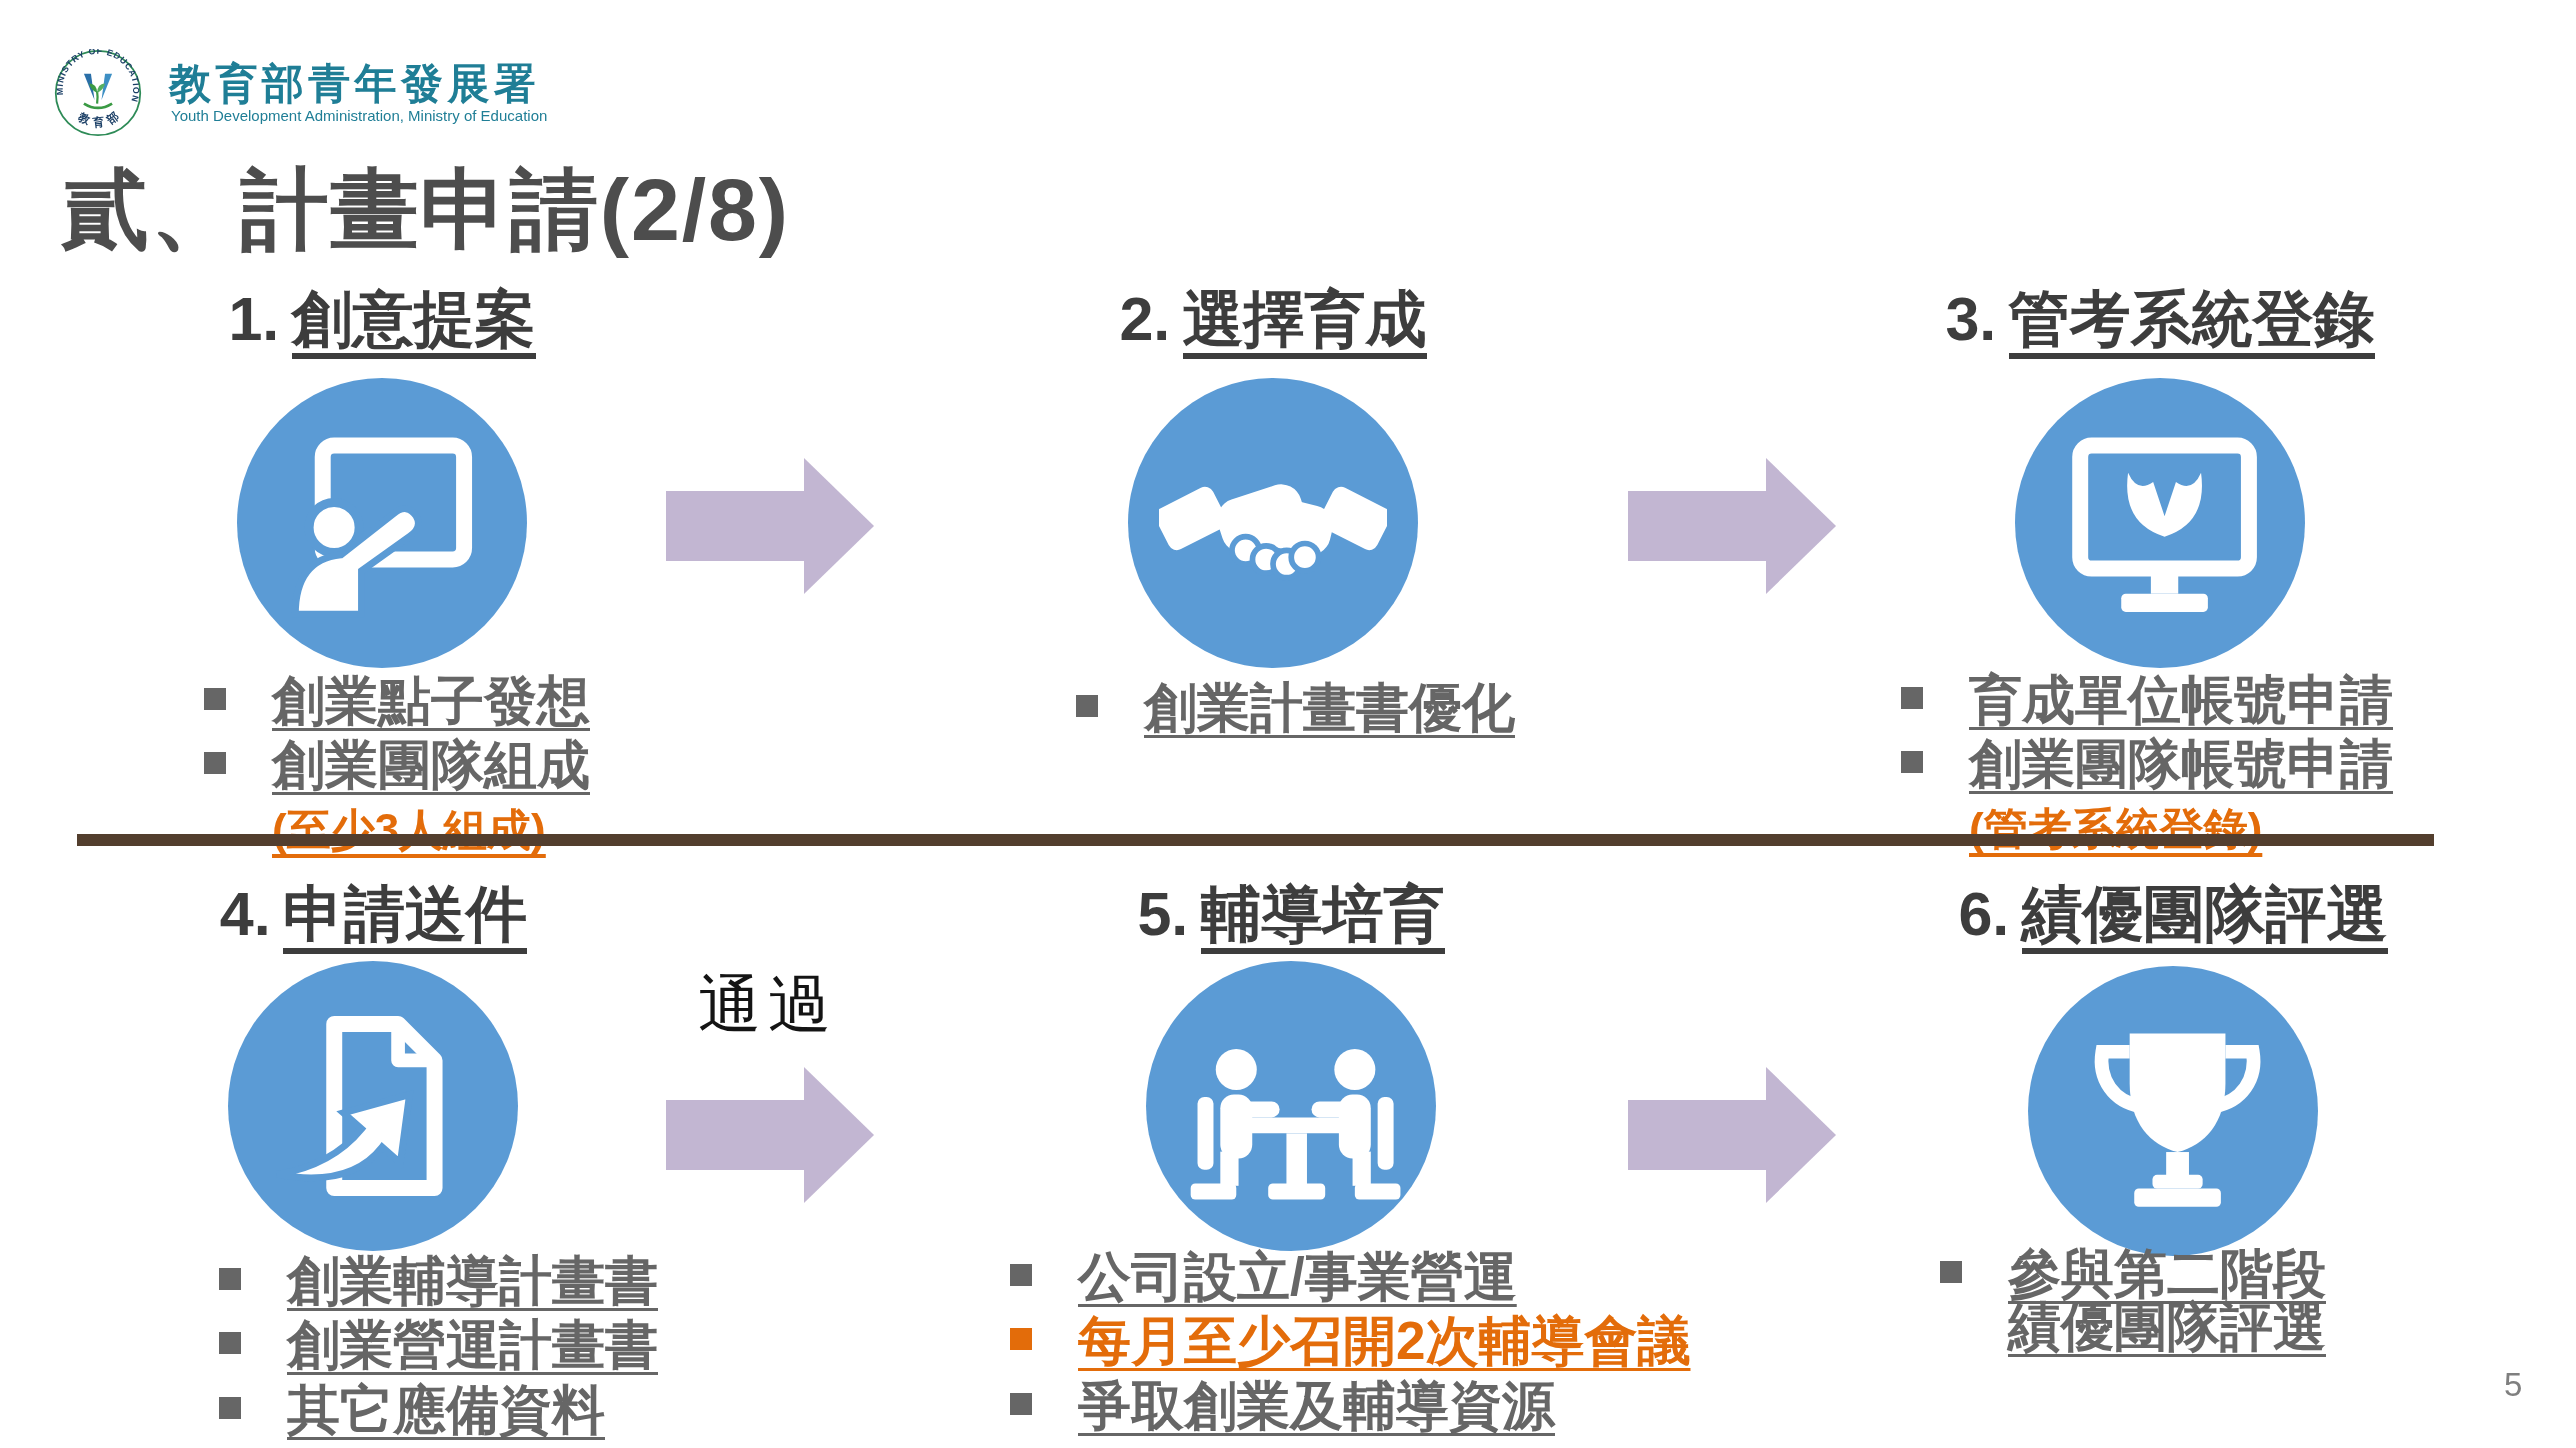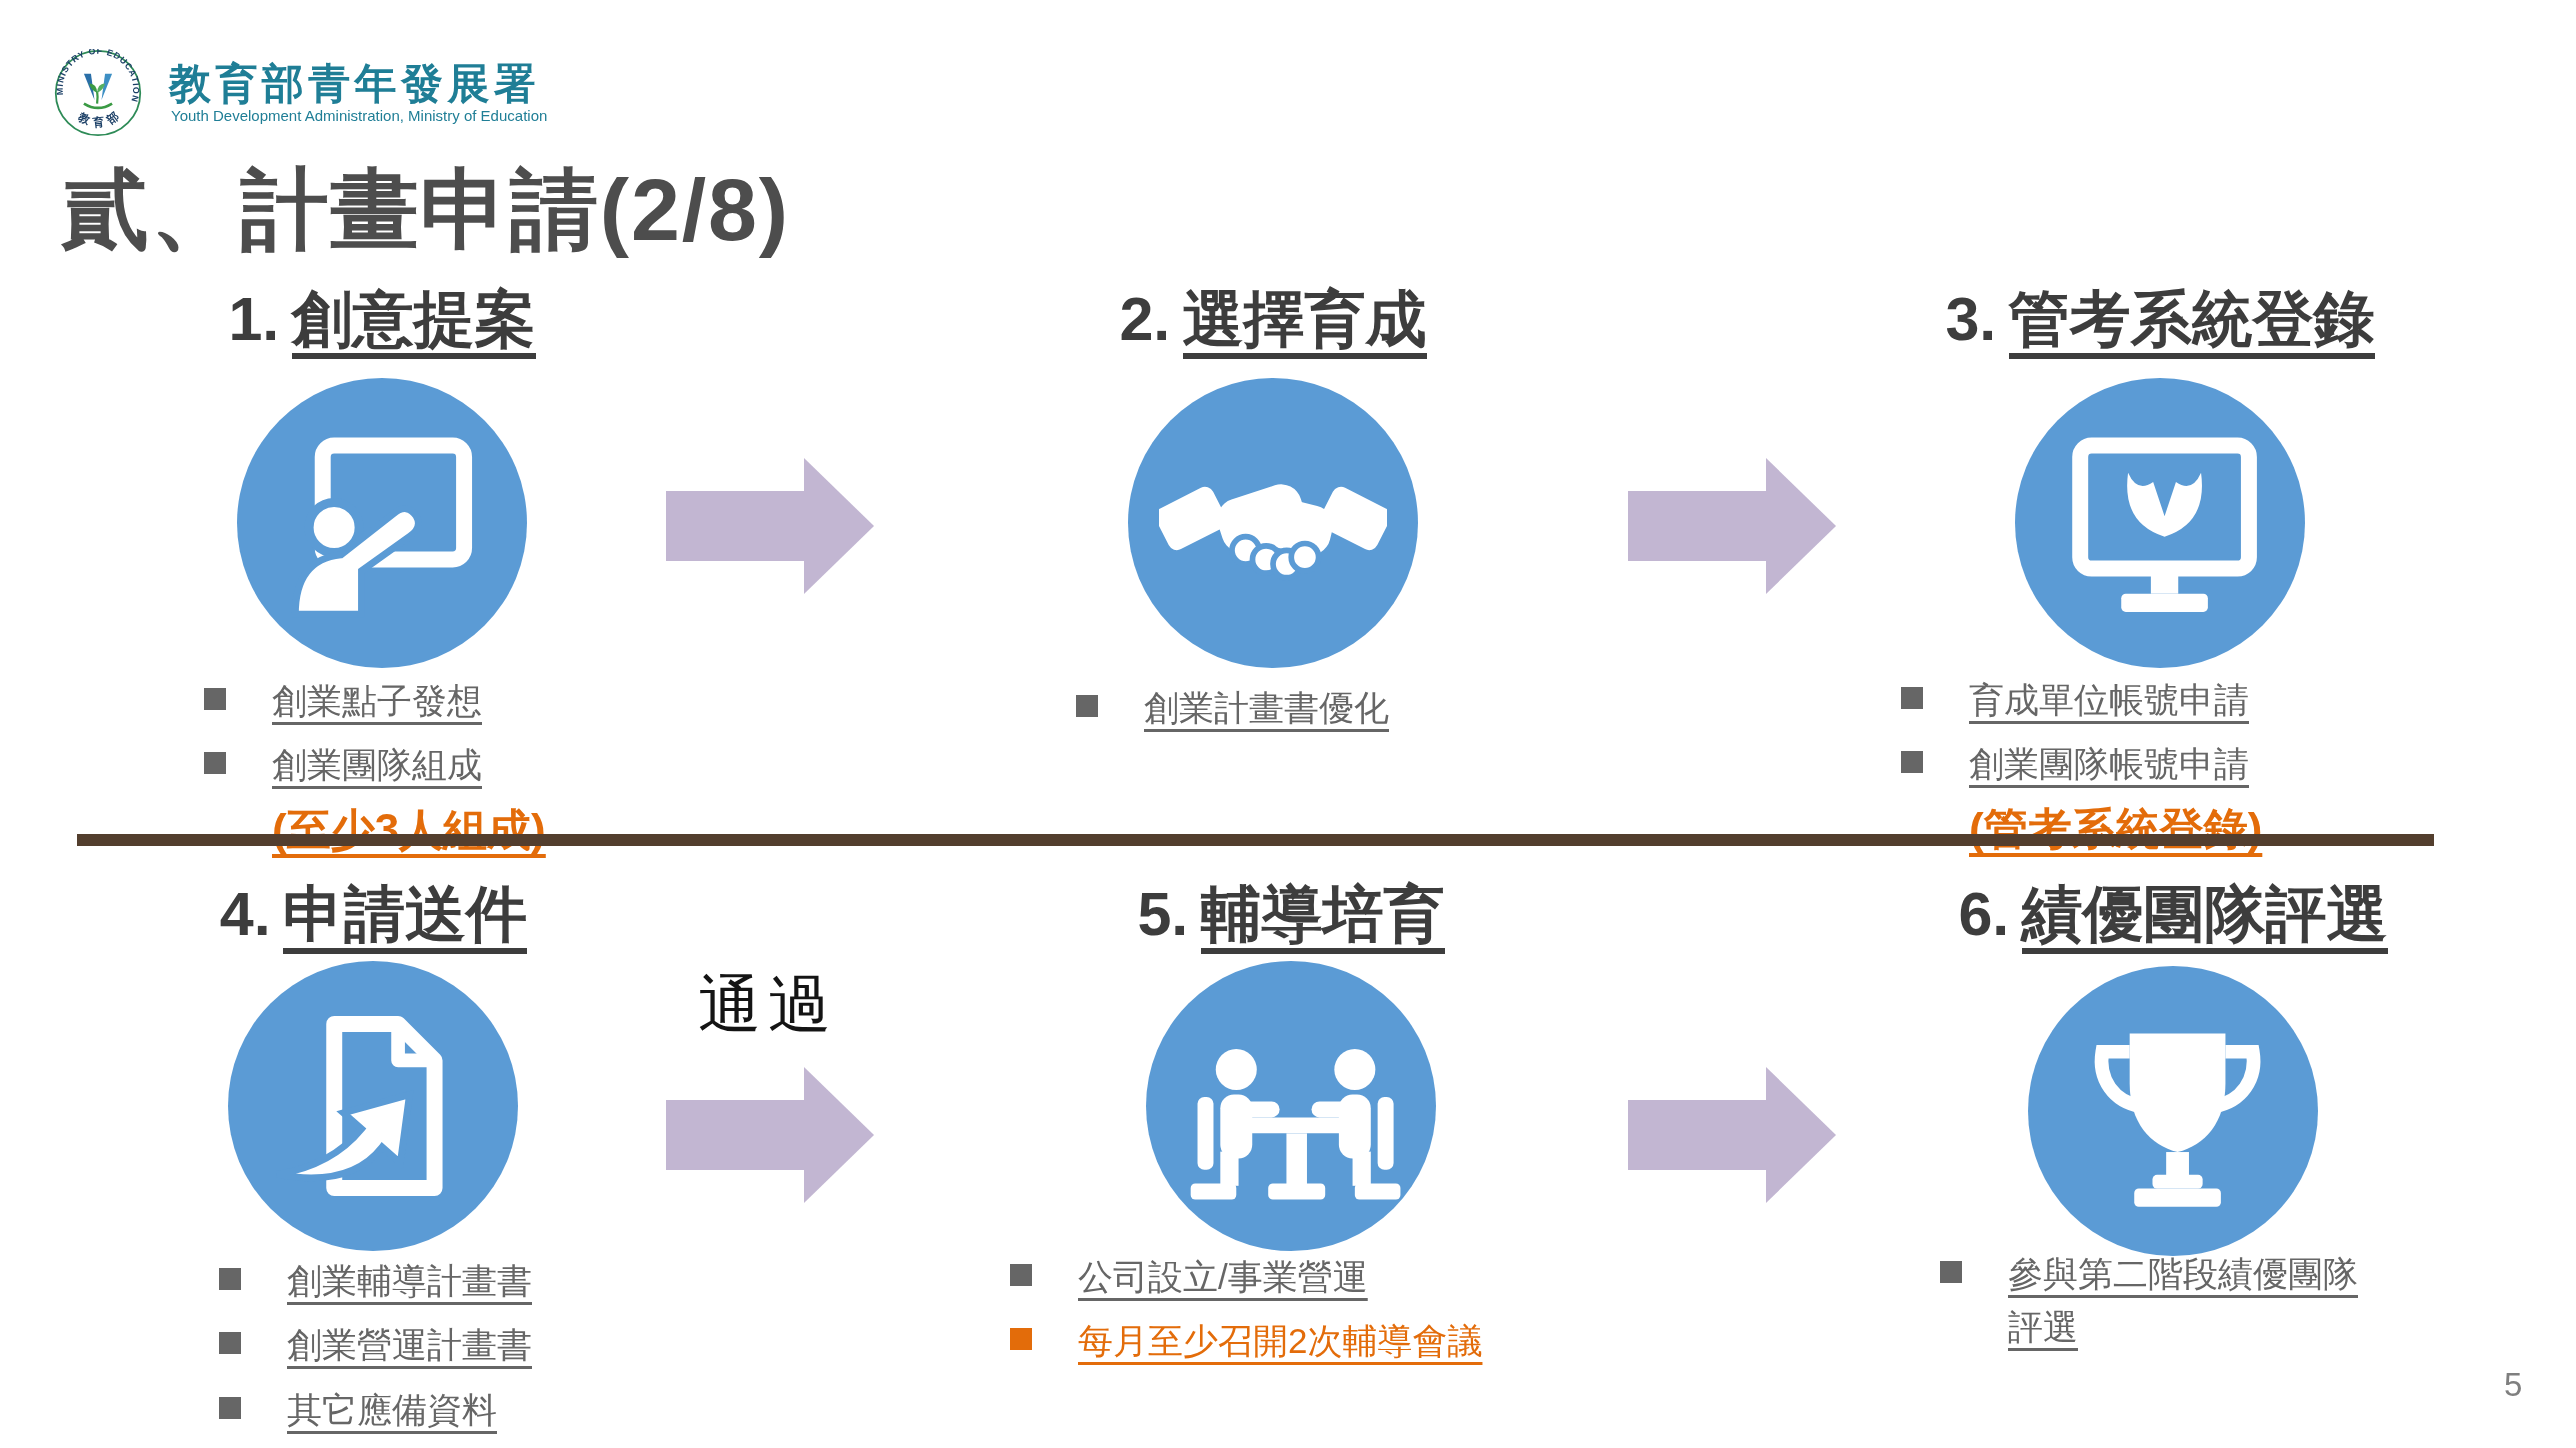--- a/index.html
+++ b/index.html
@@ -38,21 +38,21 @@
               letter-spacing:7px;}
 
   
   .divider{position:absolute;left:77px;top:834px;width:2357px;height:12.3px;background:#533e2e;}
 
   
   .bullets{position:absolute;}
   .b-row{display:flex;align-items:flex-start;margin-bottom:11.4px;}
   .sq{flex:0 0 auto;width:22px;height:22px;background:#666666;margin:14px 46px 0 0;}
   .sq.orange{background:#e36c0a;}
-  .b-text{font-size:35px;font-weight:400;color:#666666;line-height:53px;white-space:nowrap;
+  .b-text{font-size:53px;font-weight:700;color:#666666;line-height:53px;white-space:nowrap;
           text-decoration:underline;text-decoration-thickness:2.6px;text-underline-offset:8.8px;}
   .b-text.wrap{white-space:normal;width:351px;}
   .b-text.orange{color:#e36c0a;}
   .note-row{margin-left:68px;margin-bottom:11.4px;}
   .note-text{font-size:44px;font-weight:700;color:#e36c0a;line-height:53px;white-space:nowrap;
              text-decoration:underline;text-decoration-thickness:3.5px;text-underline-offset:8.8px;}
 
   .page-number{position:absolute;left:2504px;top:1366px;font-size:33px;color:#7f7f7f;}
 </style>
 </head>
@@ -239,20 +239,24 @@
   </div>
   <div class="bullets" style="left:1010px;top:1250px;">
     <div class="b-row">
       <span class="sq"></span>
       <span class="b-text">公司設立/事業營運</span>
     </div>
     <div class="b-row">
       <span class="sq orange"></span>
       <span class="b-text orange">每月至少召開2次輔導會議</span>
     </div>
+    <div class="b-row">
+      <span class="sq"></span>
+      <span class="b-text">爭取創業及輔導資源</span>
+    </div>
   </div>
   <div class="bullets" style="left:1940px;top:1247px;">
     <div class="b-row">
       <span class="sq"></span>
       <span class="b-text wrap">參與第二階段績優團隊評選</span>
     </div>
   </div>
 
   <div class="page-number">5</div>
 

